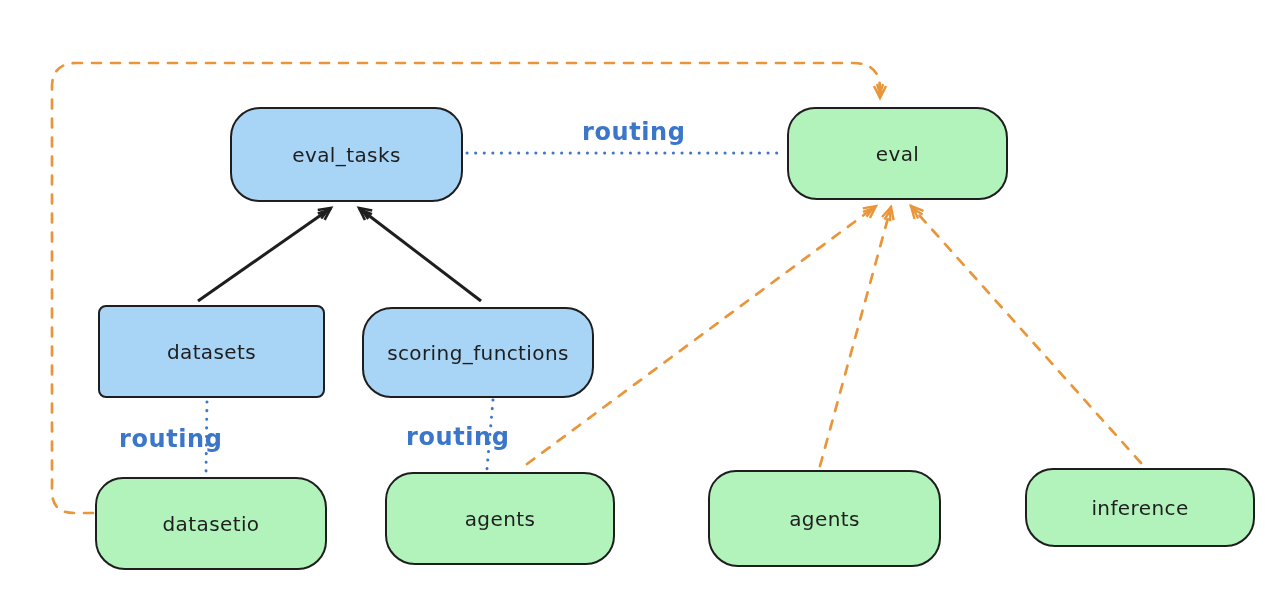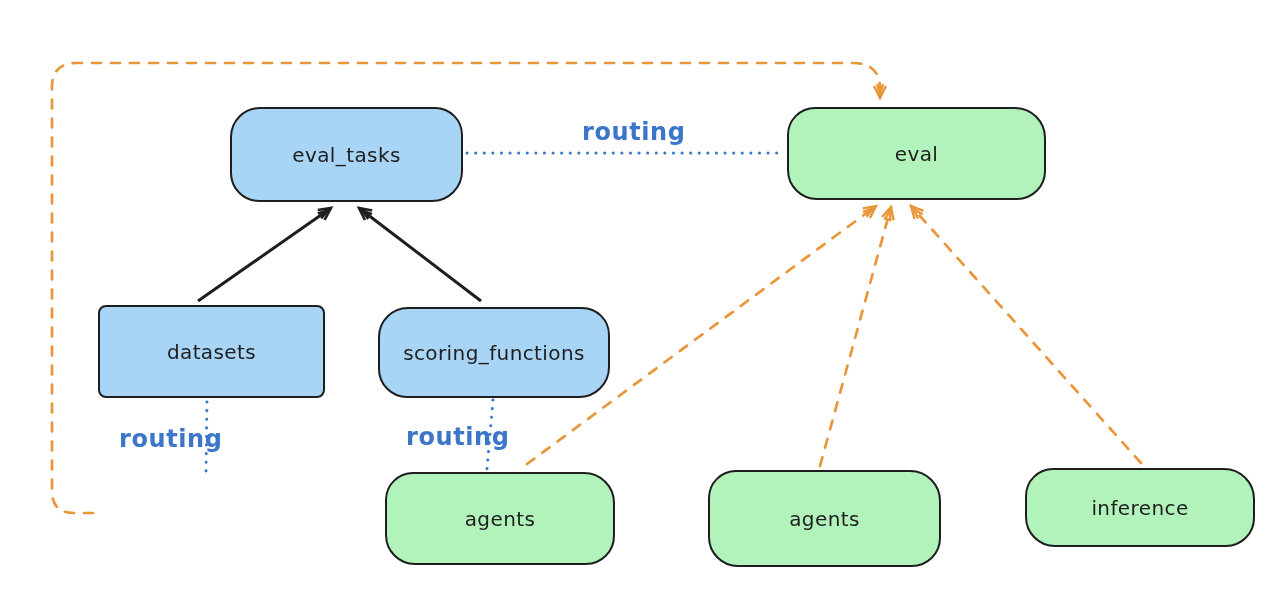--- a/index.html
+++ b/index.html
@@ -56,28 +56,31 @@
 
     <path class="edge edge-orange" d="M 527 464 L 876 206" marker-end="url(#arrow-orange)"></path>
     <path class="edge edge-orange" d="M 820 466 L 891 207" marker-end="url(#arrow-orange)"></path>
     <path class="edge edge-orange" d="M 1141 463 L 911 206" marker-end="url(#arrow-orange)"></path>
     <path class="edge edge-orange" d="M 93 513 L 74 513 Q 52 513 52 491 L 52 87 Q 52 63 77 63 L 853 63 Q 880 63 880 89 L 880 98" marker-end="url(#arrow-orange)"></path>
   </svg>
 
   <div class="node blue" style="left:230px; top:107px;  width:233px; height:95px;">
     <span>eval_tasks</span>
   </div>
-  <div class="node green" style="left:787px; top:107px;  width:259px; height:93px;">
+  <div class="node green" style="left:787px; top:107px;  width:221px; height:93px;">
     <span>eval</span>
   </div>
   <div class="node blue" style="left:98px;  top:305px;  width:227px; height:93px;border-radius:8px;">
     <span>datasets</span>
   </div>
-  <div class="node blue" style="left:378px; top:307px;  width:232px; height:91px;">
+  <div class="node blue" style="left:362px; top:307px;  width:232px; height:91px;">
     <span>scoring_functions</span>
+  </div>
+  <div class="node green" style="left:95px;  top:477px;  width:232px; height:93px;">
+    <span>datasetio</span>
   </div>
   <div class="node green" style="left:385px; top:472px;  width:230px; height:93px;">
     <span>agents</span>
   </div>
   <div class="node green" style="left:708px; top:470px;  width:233px; height:97px;">
     <span>agents</span>
   </div>
   <div class="node green" style="left:1025px;top:468px;  width:230px; height:79px;">
     <span>inference</span>
   </div>

